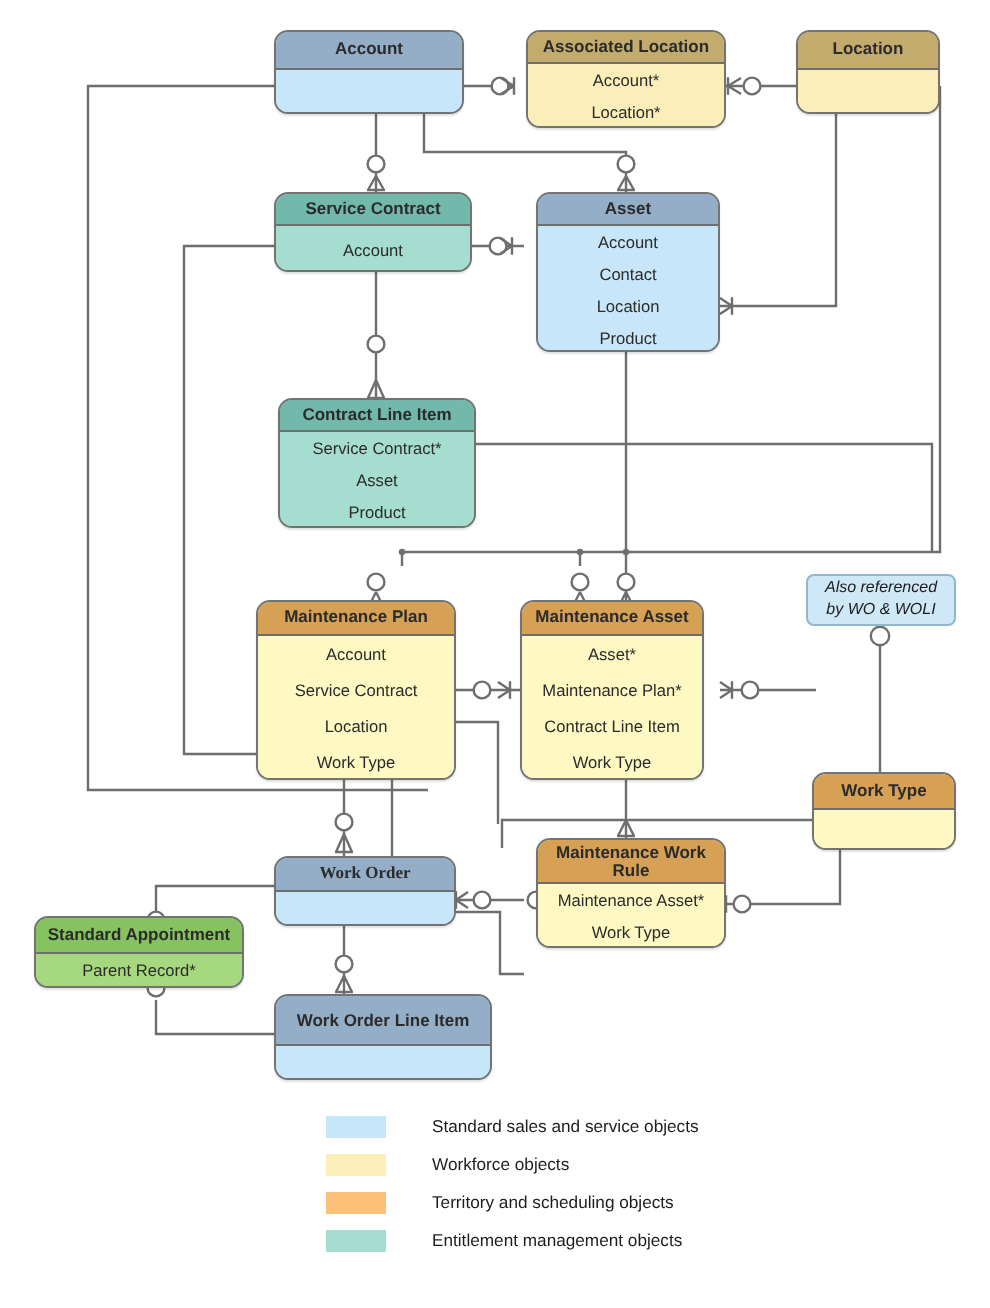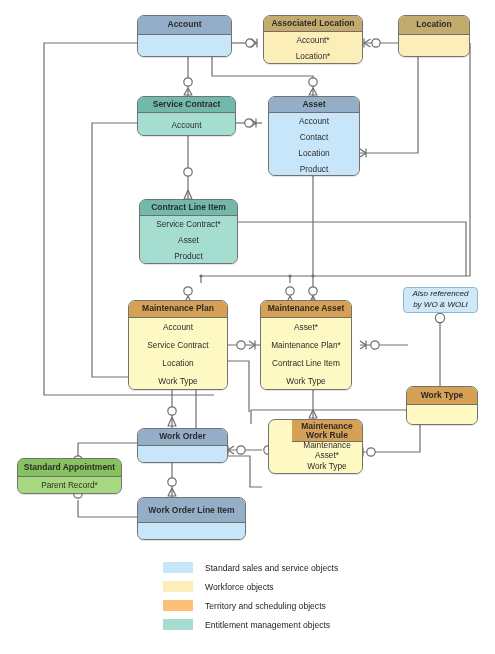--- a/index.html
+++ b/index.html
@@ -31,21 +31,21 @@
   .c-green  .hd{background:#86c25f;}
   .c-green  .rows,.c-green{background:#a6d97f;}
 
   .note{position:absolute;box-sizing:border-box;background:#cfe8f7;
         border:1px solid #8fb8cf;border-radius:4px;
         font-size:8px;font-style:italic;color:#1c1c1c;text-align:center;
         line-height:1.35;display:flex;align-items:center;justify-content:center;
         padding:2px 3px;}
 
   #legend{position:absolute;left:163px;top:558px;width:240px;}
-  .lg-row{display:flex;align-items:center;height:19px;}
+  .lg-row{display:flex;align-items:flex-start;height:19px;gap:11px;}
   .lg-sw{width:30px;height:11px;margin-right:12px;flex:0 0 auto;}
   .lg-tx{font-size:8.6px;color:#1d1d1d;}
 </style>
 </head>
 <body>
 
 <div id="canvas">
 
   <svg class="wires" viewBox="0 0 495 654">
     <g fill="none" stroke="#6e6e6e" stroke-width="1.2" stroke-linecap="butt">
@@ -252,27 +252,27 @@
   </div>
 
   <div class="entity c-orange" style="left:406px;top:386px;width:72px;height:39px;">
     <div class="hd" style="height:18px;">Work Type</div>
     <div class="rows">
       <div class="fld" style="height:19px;"></div>
     </div>
   </div>
 
   <div class="entity c-blue" style="left:137px;top:428px;width:91px;height:35px;">
-    <div class="hd" style="height:17px;">Work Order</div>
+    <div class="hd" style="height:17px;font-family:Liberation Serif, serif;">Work Order</div>
     <div class="rows">
       <div class="fld" style="height:16px;"></div>
     </div>
   </div>
 
-  <div class="entity c-orange" style="left:268px;top:419px;width:95px;height:55px;padding-left:23px;">
+  <div class="entity c-orange" style="left:268px;top:419px;width:95px;height:55px;">
     <div class="hd" style="height:22px;line-height:1.05;">Maintenance Work Rule</div>
     <div class="rows">
       <div class="fld" style="height:16px;">Maintenance Asset*</div>
       <div class="fld" style="height:15px;">Work Type</div>
     </div>
   </div>
 
   <div class="entity c-green" style="left:17px;top:458px;width:105px;height:36px;">
     <div class="hd" style="height:18px;">Standard Appointment</div>
     <div class="rows">

